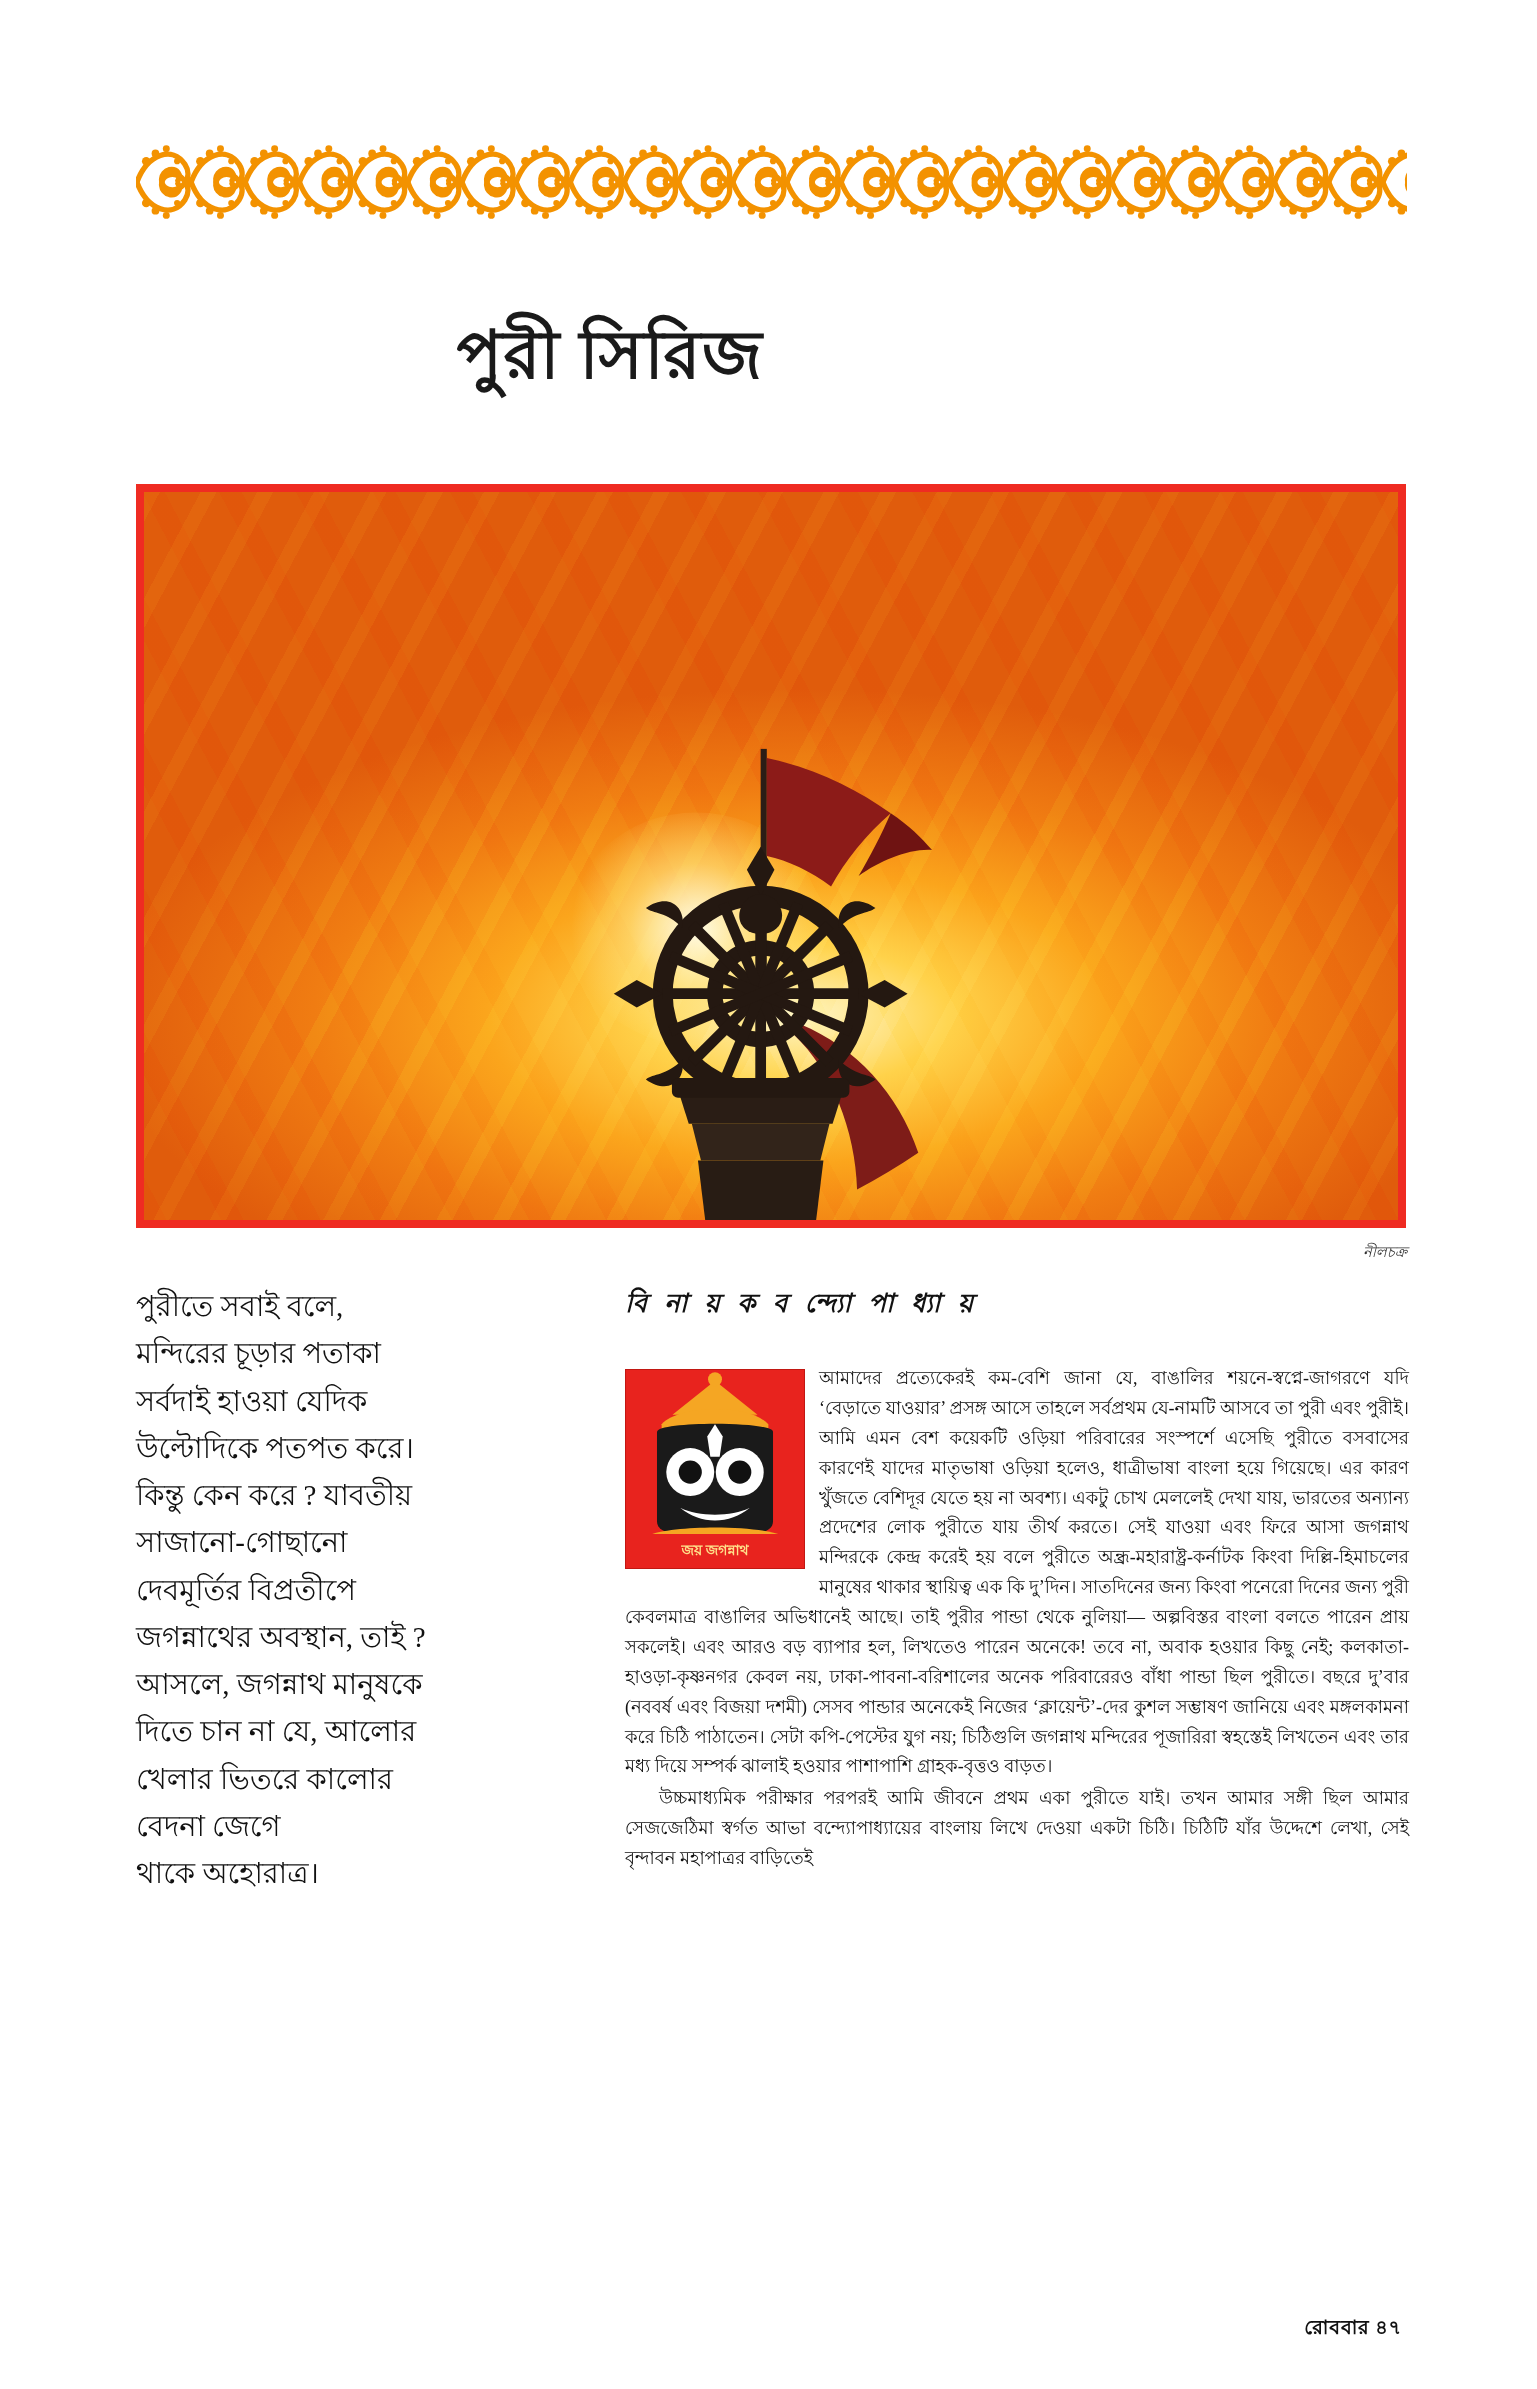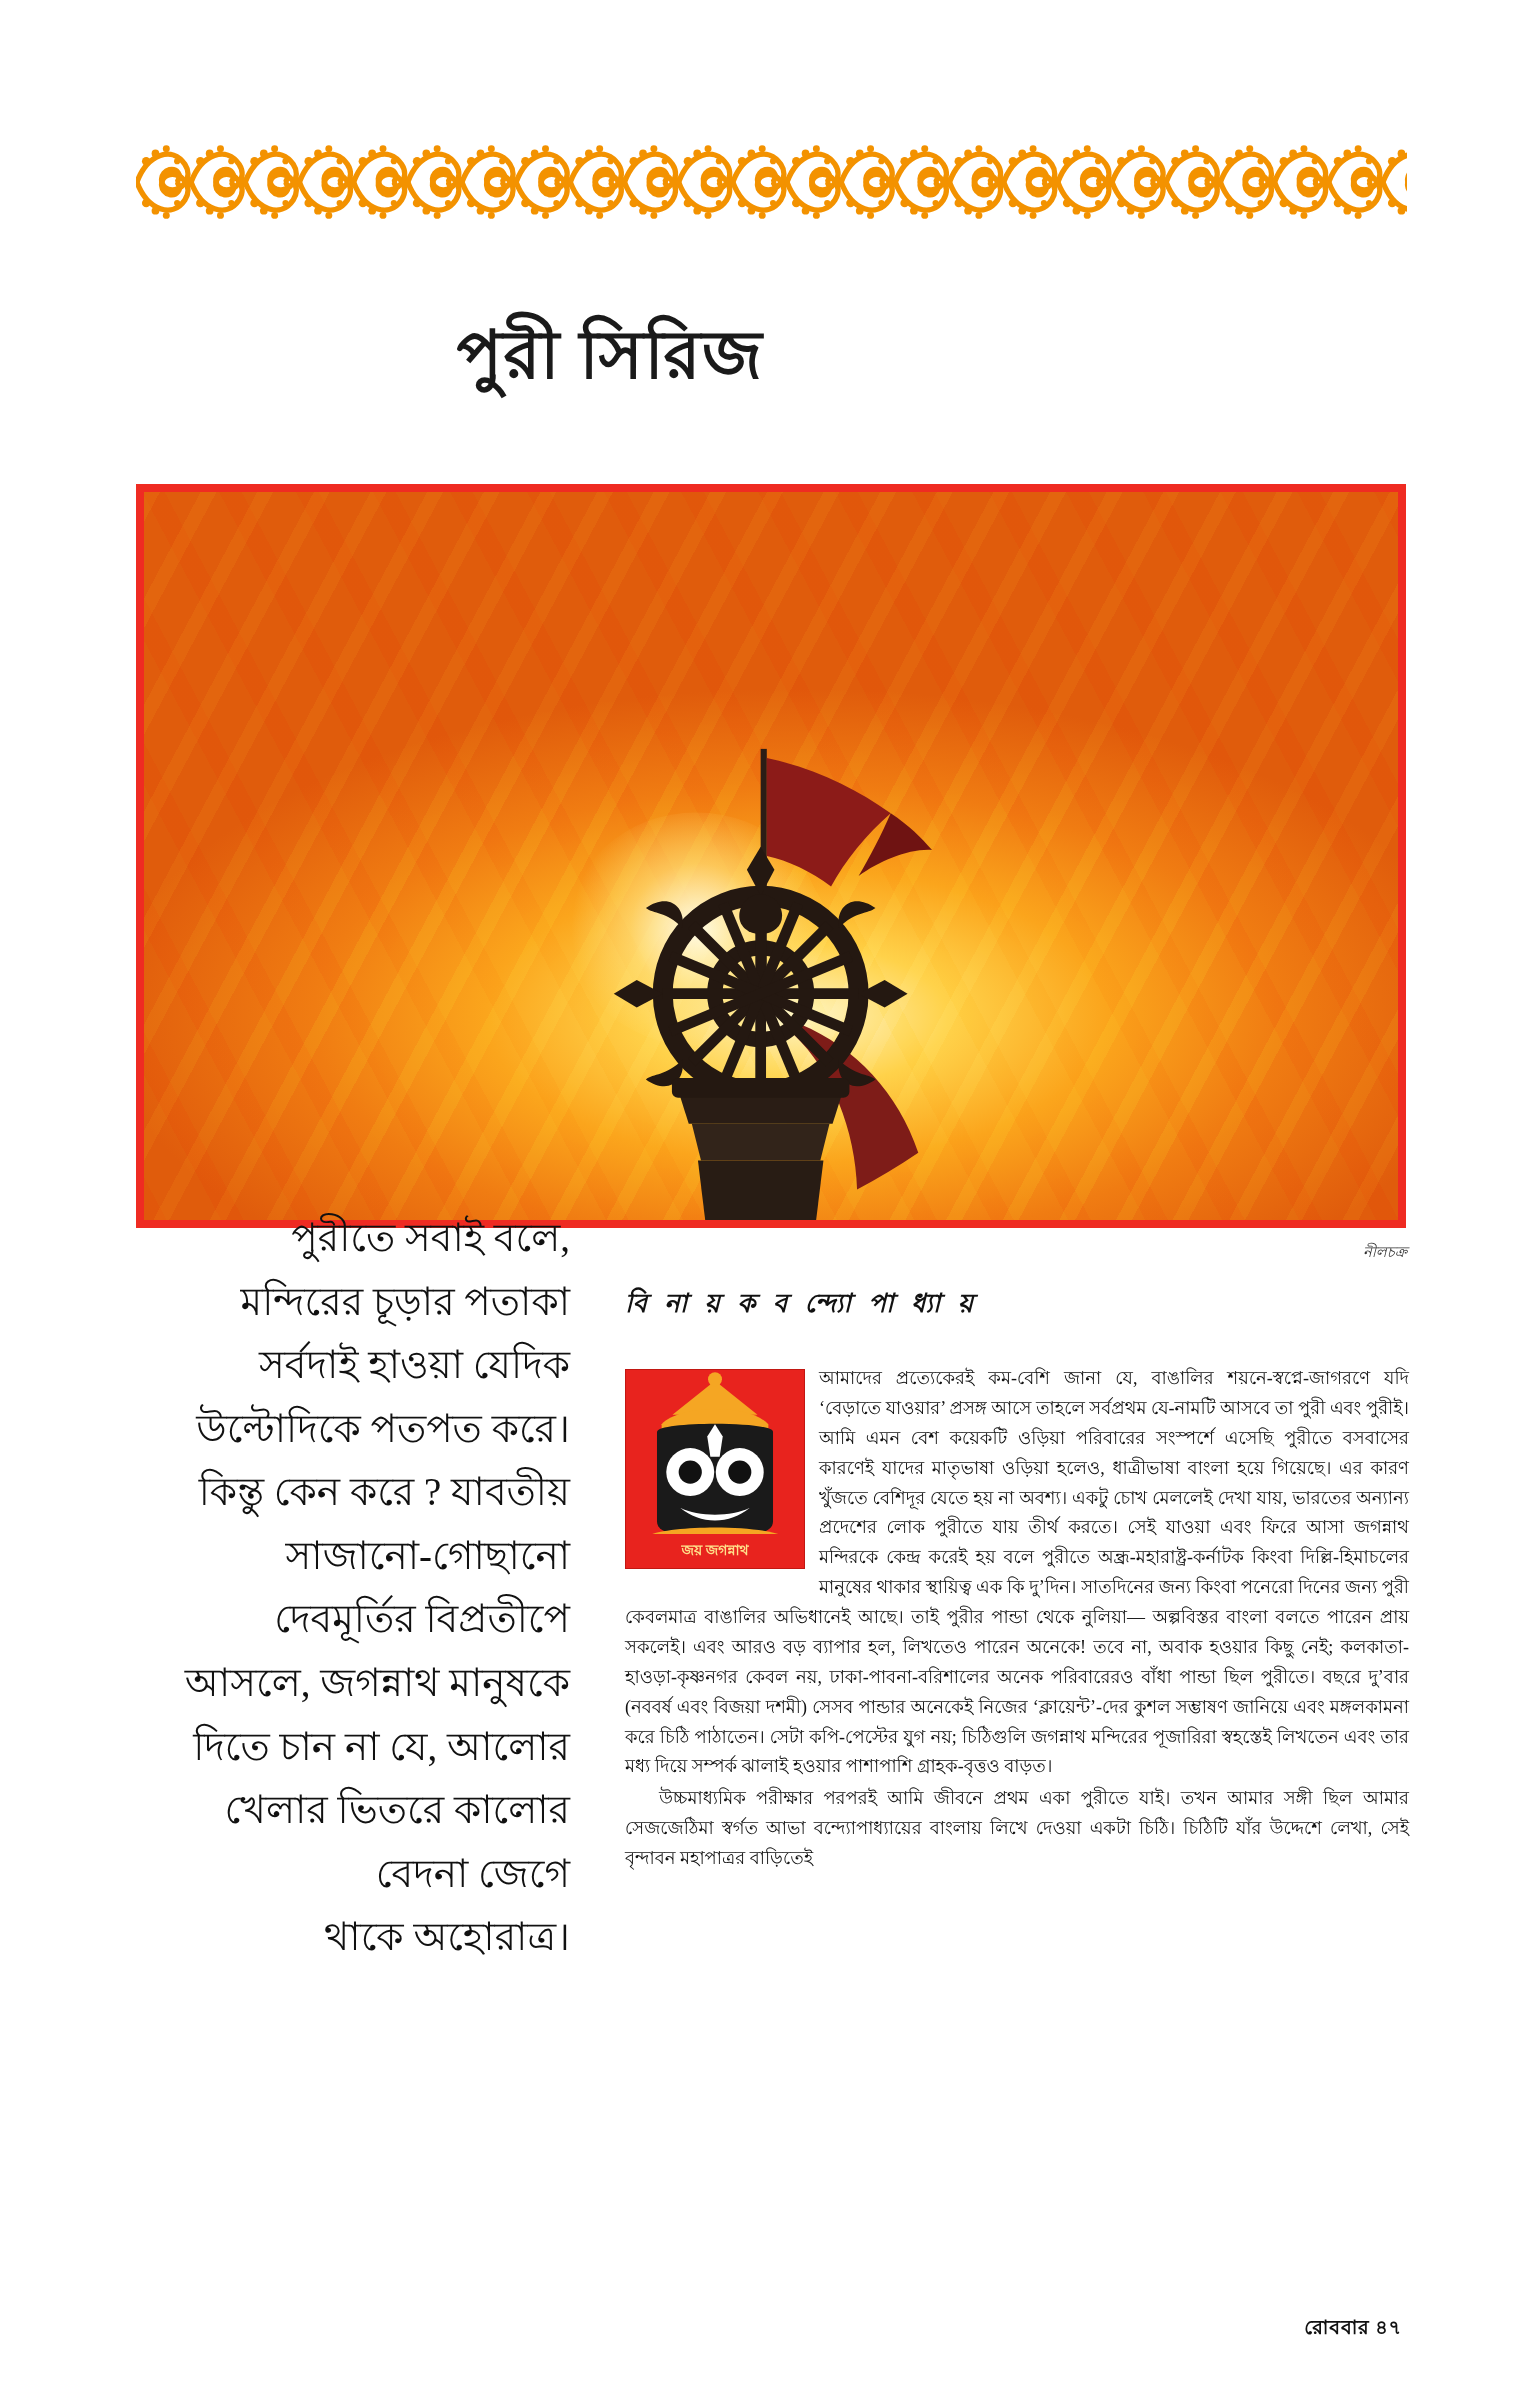--- a/index.html
+++ b/index.html
@@ -92,24 +92,23 @@
     text-align: right;
     font-size: 14.7px;
     font-style: italic;
     color: #333;
   }
 
   
   .poem {
     position: absolute;
     left: 136px;
-    top: 1206px;
+    top: 1283px;
     width: 434px;
-    text-align: right;
-    font-size: 39px;
+    font-size: 29px;
     line-height: 1.63;
     color: #111;
     font-family: "Liberation Serif", serif;
   }
 
   .byline {
     position: absolute;
     left: 625px;
     top: 1283px;
     width: 783px;
@@ -270,20 +269,21 @@
   <div class="photo-caption">নীলচক্র</div>
 
   <div class="poem">
     <div>পুরীতে সবাই বলে,</div>
     <div>মন্দিরের চূড়ার পতাকা</div>
     <div>সর্বদাই হাওয়া যেদিক</div>
     <div>উল্টোদিকে পতপত করে।</div>
     <div>কিন্তু কেন করে ? যাবতীয়</div>
     <div>সাজানো-গোছানো</div>
     <div>দেবমূর্তির বিপ্রতীপে</div>
+    <div>জগন্নাথের অবস্থান, তাই ?</div>
     <div>আসলে, জগন্নাথ মানুষকে</div>
     <div>দিতে চান না যে, আলোর</div>
     <div>খেলার ভিতরে কালোর</div>
     <div>বেদনা জেগে</div>
     <div>থাকে অহোরাত্র।</div>
   </div>
 
   <div class="byline">বি না য় ক  ব ন্দ্যো পা ধ্যা য়</div>
 
   <div class="article">

